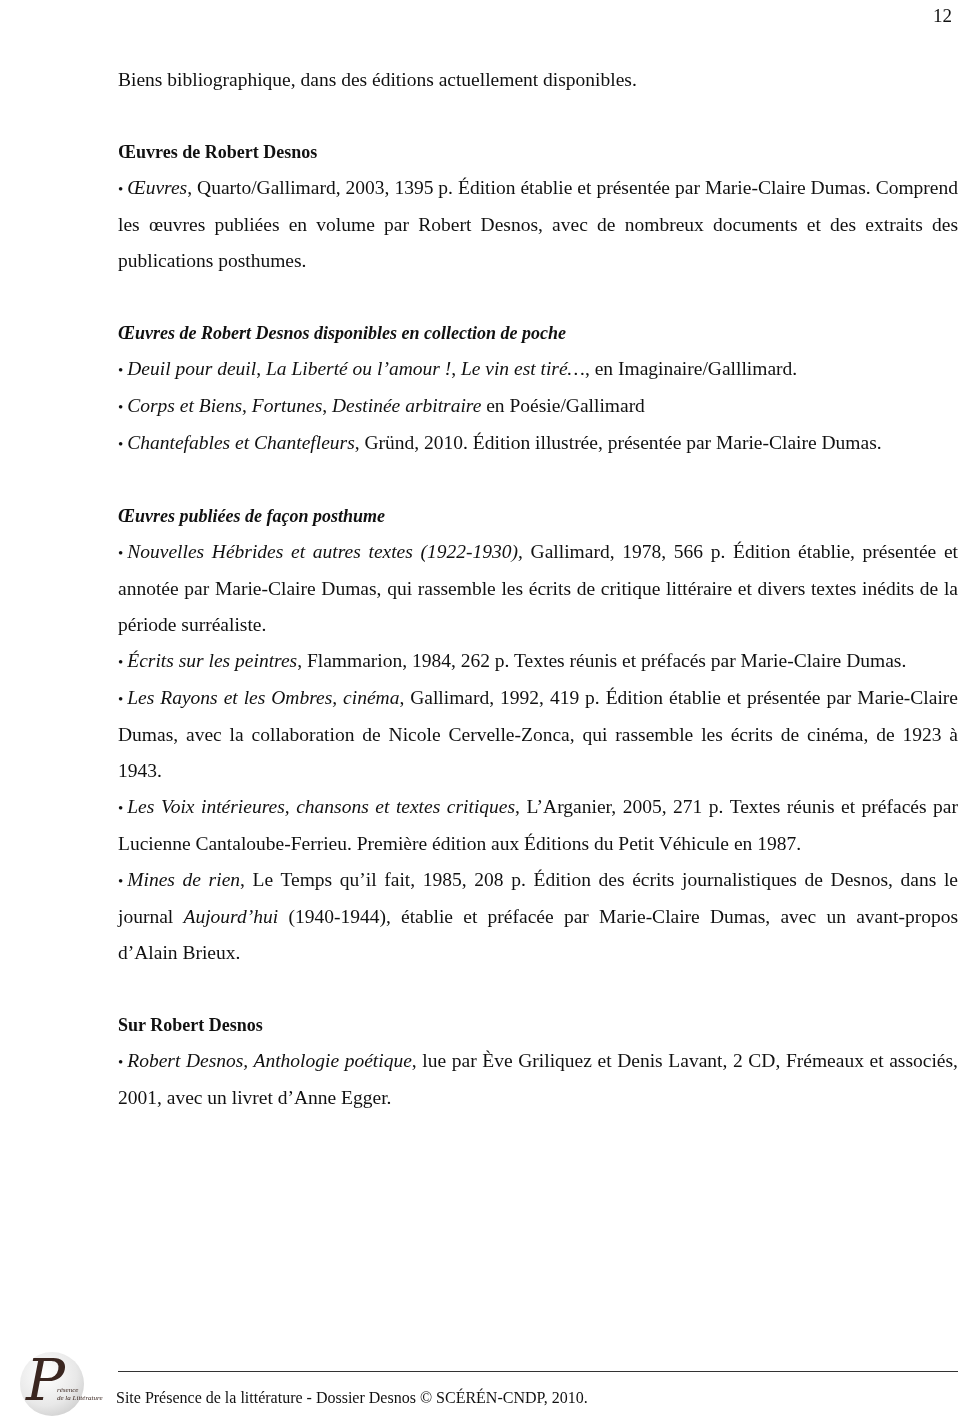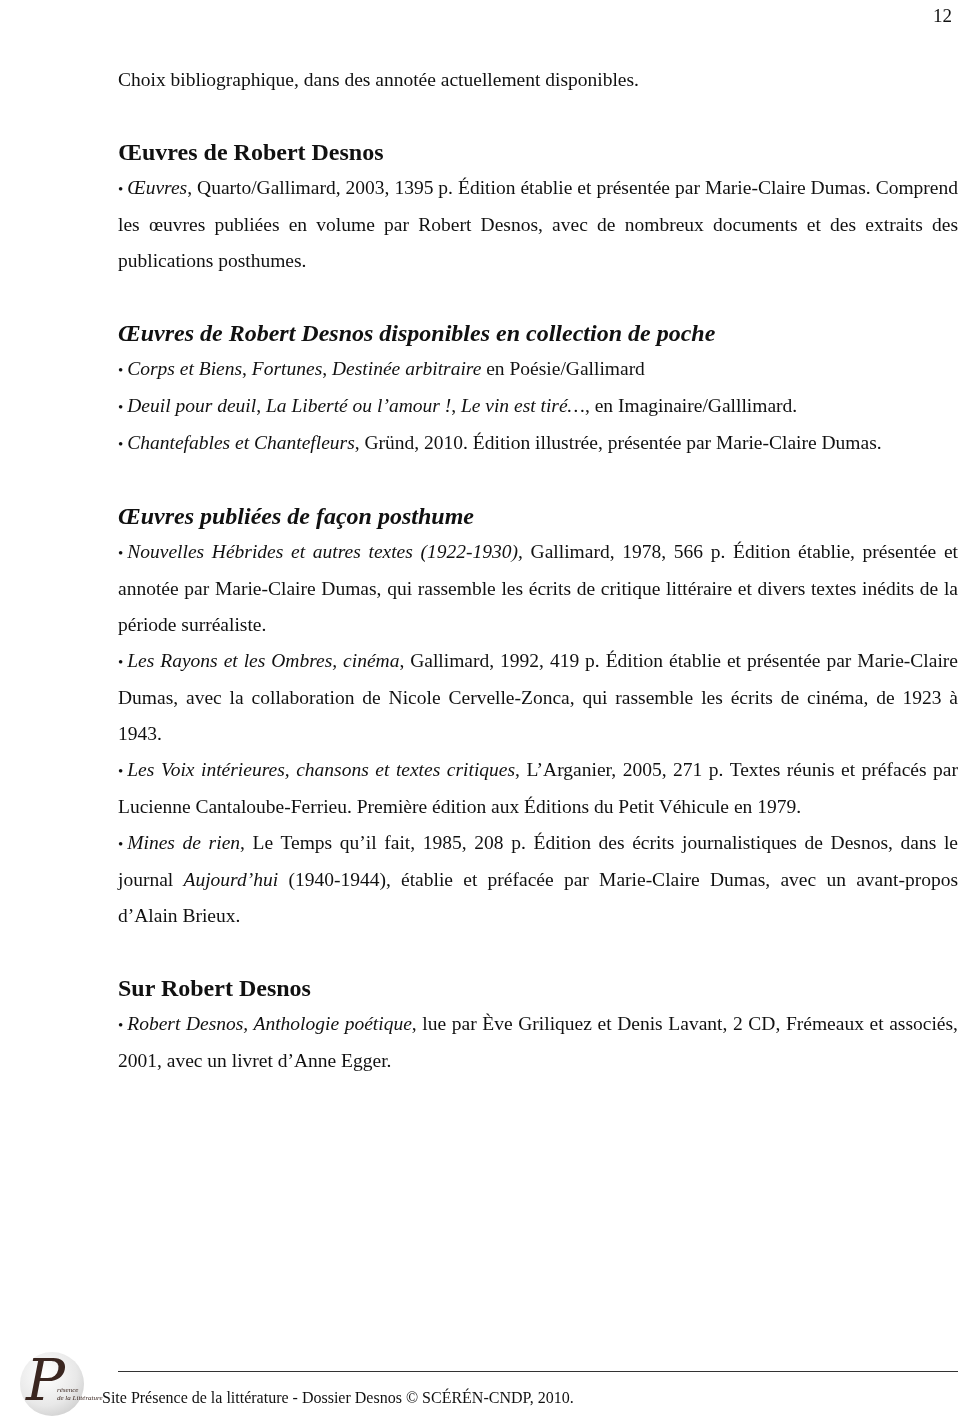--- a/index.html
+++ b/index.html
@@ -11,32 +11,32 @@
   .page-number {
     position: absolute; top: 5px; right: 8px;
     font-size: 19px; line-height: 22px;
   }
   .content {
     position: absolute; left: 118px; width: 840px; top: 62px;
     font-size: 19.5px; line-height: 36px;
   }
   .content p { margin: 0; text-align: justify; }
   .intro { margin-bottom: 36px !important; }
-  h2 { margin: 0; font-size: 24px; line-height: 36px; font-weight: bold; }
+  h2 { margin: 0; font-size: 18px; line-height: 36px; font-weight: bold; }
   h2.it { font-style: italic; }
   .section { margin-bottom: 36px; }
   .entry { text-align: justify; }
   .entry .bullet { font-size: 15px; margin-right: 4px; }
   i { }
   .footer-rule {
     position: absolute; left: 118px; width: 840px; top: 1371px;
     border-top: 1px solid #333;
   }
   .footer-text {
-    position: absolute; left: 102px; top: 1388px;
+    position: absolute; left: 116px; top: 1388px;
     font-size: 16px; line-height: 20px;
   }
   .logo {
     position: absolute; left: 12px; top: 1348px; width: 94px; height: 72px;
   }
   .logo .disc {
     position: absolute; left: 8px; top: 4px; width: 64px; height: 64px; border-radius: 50%;
     background: radial-gradient(circle at 40% 35%, #ffffff 0%, #e8e8e8 55%, #bdbdbd 100%);
   }
   .logo .big-p {
@@ -47,52 +47,55 @@
     position: absolute; left: 45px; top: 38px; font-size: 7px; line-height: 8px;
     font-style: italic; color: #3a2620;
   }
 </style>
 </head>
 <body>
 
 <div class="page-number">12</div>
 
 <div class="content">
-  <p class="intro">Choix bibliographique, dans des annotée actuellement disponibles.</p>
+  <p class="intro">Biens bibliographique, dans des éditions actuellement disponibles.</p>
 
   <div class="section">
     <h2>Œuvres de Robert Desnos</h2>
     <p class="entry">
       <span class="bullet">•</span><i>Œuvres</i><span>, Quarto/Gallimard, 2003, 1395 p. Édition établie et présentée par Marie-Claire Dumas. Comprend les œuvres publiées en volume par Robert Desnos, avec de nombreux documents et des extraits des publications posthumes.</span>
     </p>
   </div>
 
   <div class="section">
     <h2 class="it">Œuvres de Robert Desnos disponibles en collection de poche</h2>
     <p class="entry">
-      <span class="bullet">•</span><i>Corps et Biens</i><span>, </span><i>Fortunes</i><span>, </span><i>Destinée arbitraire</i><span> en Poésie/Gallimard</span>
+      <span class="bullet">•</span><i>Deuil pour deuil</i><span>, </span><i>La Liberté ou l’amour !</i><span>, </span><i>Le vin est tiré…</i><span>, en Imaginaire/Galllimard.</span>
     </p>
     <p class="entry">
-      <span class="bullet">•</span><i>Deuil pour deuil</i><span>, </span><i>La Liberté ou l’amour !</i><span>, </span><i>Le vin est tiré…</i><span>, en Imaginaire/Galllimard.</span>
+      <span class="bullet">•</span><i>Corps et Biens</i><span>, </span><i>Fortunes</i><span>, </span><i>Destinée arbitraire</i><span> en Poésie/Gallimard</span>
     </p>
     <p class="entry">
       <span class="bullet">•</span><i>Chantefables et Chantefleurs</i><span>, Gründ, 2010. Édition illustrée, présentée par Marie-Claire Dumas.</span>
     </p>
   </div>
 
   <div class="section">
     <h2 class="it">Œuvres publiées de façon posthume</h2>
     <p class="entry">
       <span class="bullet">•</span><i>Nouvelles Hébrides et autres textes (1922-1930),</i><span> Gallimard, 1978, 566 p. Édition établie, présentée et annotée par Marie-Claire Dumas, qui rassemble les écrits de critique littéraire et divers textes inédits de la période surréaliste.</span>
     </p>
     <p class="entry">
+      <span class="bullet">•</span><i>Écrits sur les peintres</i><span>, Flammarion, 1984, 262 p. Textes réunis et préfacés par Marie-Claire Dumas.</span>
+    </p>
+    <p class="entry">
       <span class="bullet">•</span><i>Les Rayons et les Ombres, cinéma</i><span>, Gallimard, 1992, 419 p. Édition établie et présentée par Marie-Claire Dumas, avec la collaboration de Nicole Cervelle-Zonca, qui rassemble les écrits de cinéma, de 1923 à 1943.</span>
     </p>
     <p class="entry">
-      <span class="bullet">•</span><i>Les Voix intérieures, chansons et textes critiques</i><span>, L’Arganier, 2005, 271 p. Textes réunis et préfacés par Lucienne Cantaloube-Ferrieu. Première édition aux Éditions du Petit Véhicule en 1979.</span>
+      <span class="bullet">•</span><i>Les Voix intérieures, chansons et textes critiques</i><span>, L’Arganier, 2005, 271 p. Textes réunis et préfacés par Lucienne Cantaloube-Ferrieu. Première édition aux Éditions du Petit Véhicule en 1987.</span>
     </p>
     <p class="entry">
       <span class="bullet">•</span><i>Mines de rien</i><span>, Le Temps qu’il fait, 1985, 208 p. Édition des écrits journalistiques de Desnos, dans le journal </span><i>Aujourd’hui</i><span> (1940-1944), établie et préfacée par Marie-Claire Dumas, avec un avant-propos d’Alain Brieux.</span>
     </p>
   </div>
 
   <div class="section">
     <h2>Sur Robert Desnos</h2>
     <p class="entry">
       <span class="bullet">•</span><i>Robert Desnos, Anthologie poétique</i><span>, lue par Ève Griliquez et Denis Lavant, 2 CD, Frémeaux et associés, 2001, avec un livret d’Anne Egger.</span>

